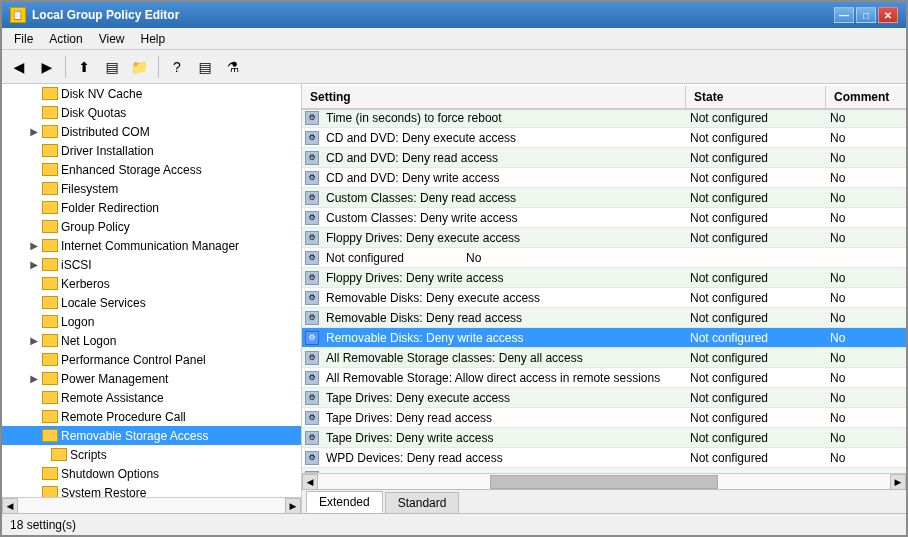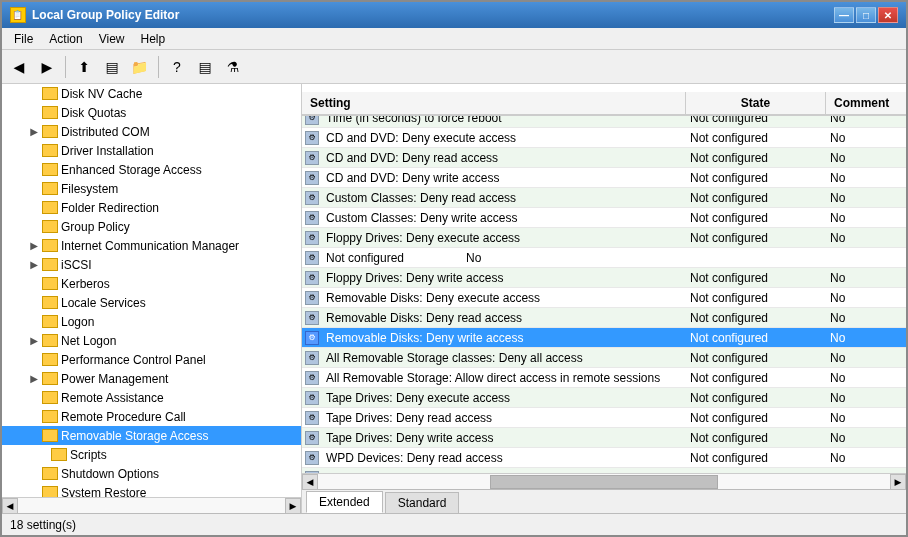--- a/index.html
+++ b/index.html
@@ -28,23 +28,23 @@
 
     .tree-item { display: flex; align-items: center; padding: 1px 0; cursor: pointer; white-space: nowrap; height: 19px; }
     .tree-item.selected { background: #3399ff; color: white; }
     .tree-toggle { width: 16px; height: 16px; display: flex; align-items: center; justify-content: center; font-size: 10px; color: #555; flex-shrink: 0; }
     .tree-folder { width: 16px; height: 14px; background: #ffcc00; border: 1px solid #cc9900; margin-right: 3px; flex-shrink: 0; display: flex; align-items: center; justify-content: center; }
     .tree-label { font-size: 12px; }
 
     .right-panel { flex: 1; display: flex; flex-direction: column; overflow: hidden; background: white; }
 
     .settings-table { flex: 1; overflow-y: auto; }
-    .table-header { display: flex; background: #f5f5f5; border-bottom: 2px solid #ccc; font-weight: bold; font-size: 12px; position: sticky; top: 8px; z-index: 1; }
+    .table-header { display: flex; background: #f5f5f5; border-bottom: 2px solid #ccc; font-weight: bold; font-size: 12px; position: sticky; top: 2px; z-index: 1; }
     .col-setting { flex: 1; padding: 4px 8px; border-right: 1px solid #ccc; }
-    .col-state { width: 140px; padding: 4px 8px; border-right: 1px solid #ccc; flex-shrink: 0; text-align: center; }
+    .col-state { width: 140px; padding: 4px 8px; border-right: 1px solid #ccc; flex-shrink: 0; }
     .col-comment { width: 80px; padding: 4px 8px; flex-shrink: 0; }
 
     .table-row { display: flex; align-items: center; border-bottom: 1px solid #e8e8e8; height: 20px; }
     .table-row.selected { background: #3399ff; color: white; }
     .table-row.even { background: #eef7ee; }
 
     .row-icon { width: 20px; display: flex; align-items: center; justify-content: center; flex-shrink: 0; }
     .row-icon-symbol { width: 14px; height: 14px; background: #ccc; border: 1px solid #999; display: flex; align-items: center; justify-content: center; font-size: 8px; }
     .row-setting-text { flex: 1; padding: 0 4px; font-size: 12px; overflow: hidden; text-overflow: ellipsis; white-space: nowrap; }
     .row-state { width: 140px; padding: 0 4px; font-size: 12px; flex-shrink: 0; }

